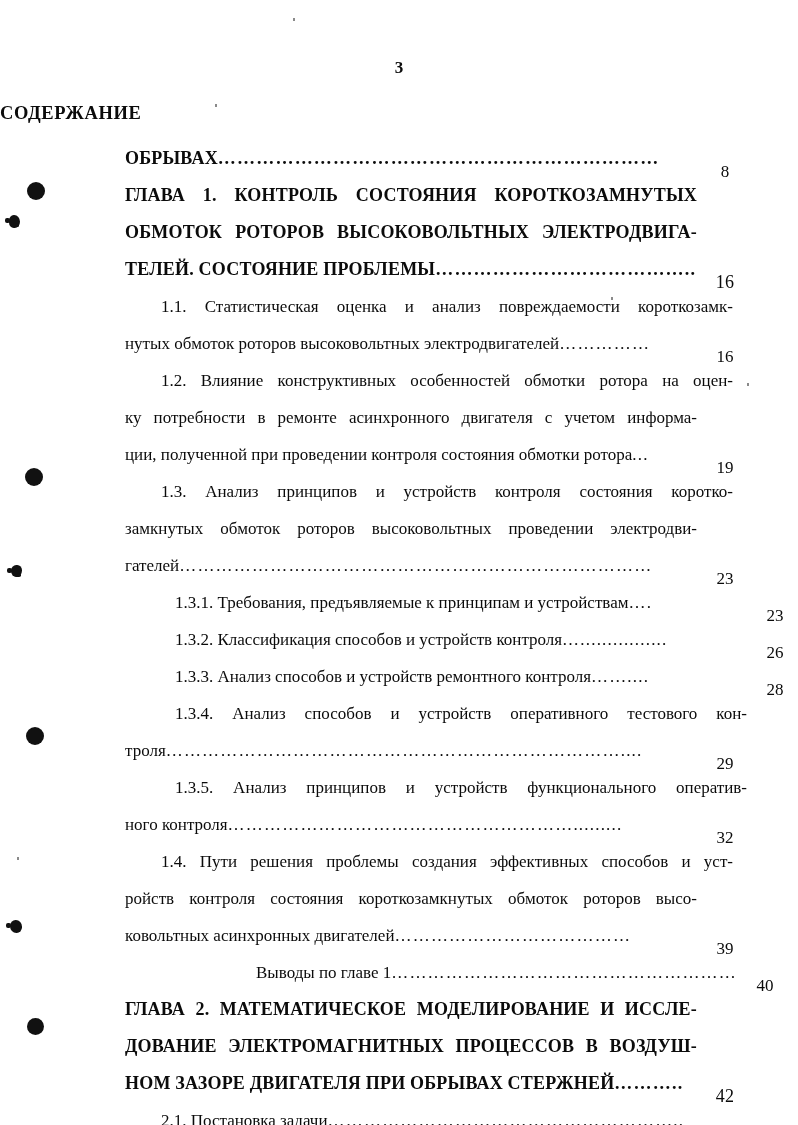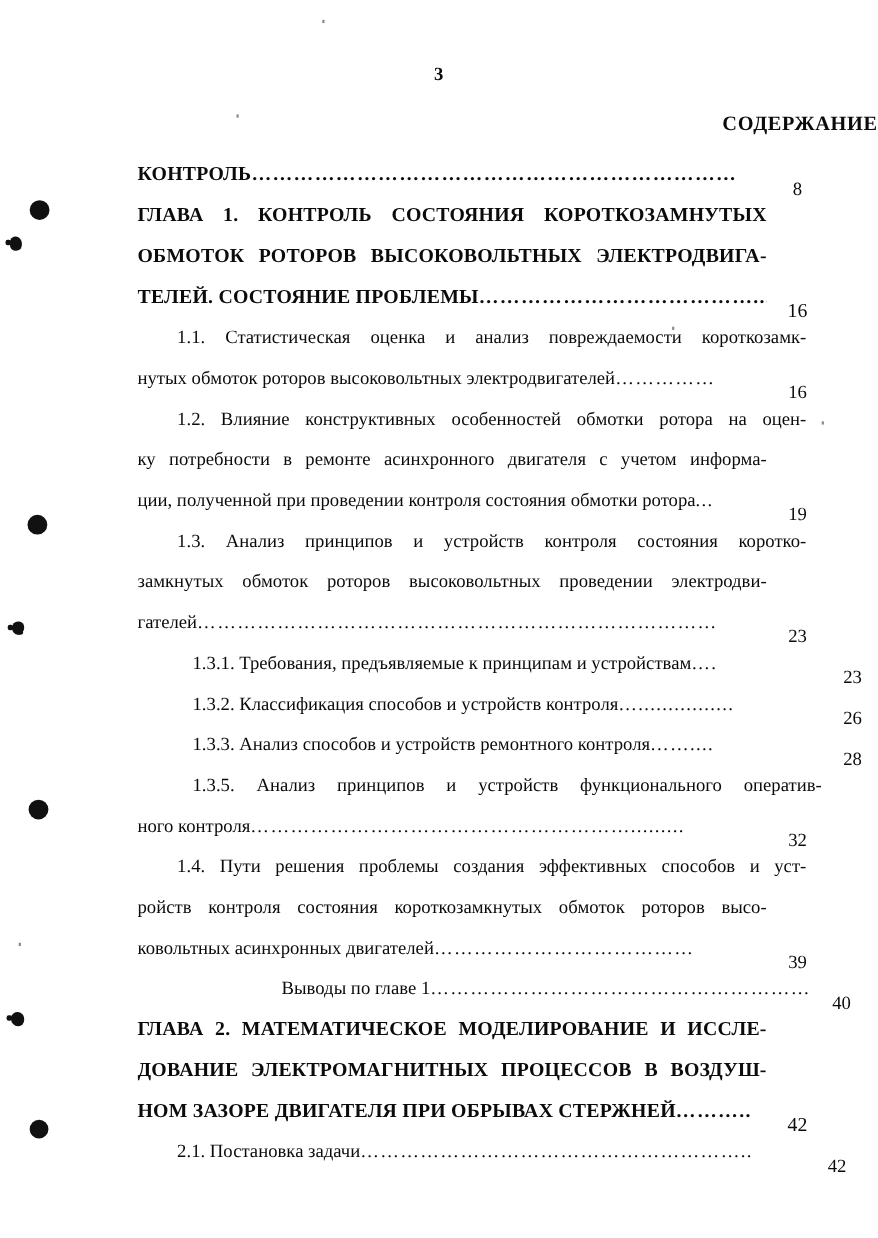--- a/index.html
+++ b/index.html
@@ -29,21 +29,21 @@
     font-weight: bold;
     letter-spacing: 0.2px;
   }
 
   
   .doc-title {
     position: absolute;
     top: 103px;
     left: 0;
     width: 798px;
-    text-align: right;
+    text-align: left;
     font-size: 18.5px;
     font-weight: bold;
     letter-spacing: 0.6px;
   }
 
   
   .toc {
     position: absolute;
     top: 140px;
     left: 125px;
@@ -151,21 +151,21 @@
 <div id="page">
 
   <div class="folio">3</div>
 
   <div class="doc-title">СОДЕРЖАНИЕ</div>
 
   <div class="toc">
 
     <div class="entry lvl-intro">
       <div class="line">
-        <span class="txt ind-none"><span>КОНТРОЛЬ</span><span class="leader">……………………………………………………………</span></span><span class="pg">8</span>
+        <span class="txt ind-none"><span>ОБРЫВАХ</span><span class="leader">……………………………………………………………</span></span><span class="pg">8</span>
       </div>
     </div>
 
     <div class="entry lvl-chapter">
       <div class="line">
         <span class="txt just">ГЛАВА 1. КОНТРОЛЬ СОСТОЯНИЯ КОРОТКОЗАМНУТЫХ</span><span class="pg"></span>
       </div>
       <div class="line">
         <span class="txt just">ОБМОТОК РОТОРОВ ВЫСОКОВОЛЬТНЫХ ЭЛЕКТРОДВИГА-</span><span class="pg"></span>
       </div>
@@ -218,20 +218,28 @@
         <span class="txt ind-sub"><span>1.3.2. Классификация способов и устройств контроля</span><span class="leader">…................</span></span><span class="pg">26</span>
       </div>
     </div>
 
     <div class="entry lvl-sub">
       <div class="line">
         <span class="txt ind-sub"><span>1.3.3. Анализ способов и устройств ремонтного контроля</span><span class="leader">……....</span></span><span class="pg">28</span>
       </div>
     </div>
 
+    <div class="entry lvl-sub">
+      <div class="line">
+        <span class="txt just ind-sub">1.3.4. Анализ способов и устройств оперативного тестового кон-</span><span class="pg"></span>
+      </div>
+      <div class="line">
+        <span class="txt"><span>троля</span><span class="leader">…………………………………………………………………....</span></span><span class="pg">29</span>
+      </div>
+    </div>
 
     <div class="entry lvl-sub">
       <div class="line">
         <span class="txt just ind-sub">1.3.5. Анализ принципов и устройств функционального оператив-</span><span class="pg"></span>
       </div>
       <div class="line">
         <span class="txt"><span>ного контроля</span><span class="leader">………………………………………………….........</span></span><span class="pg">32</span>
       </div>
     </div>
 

